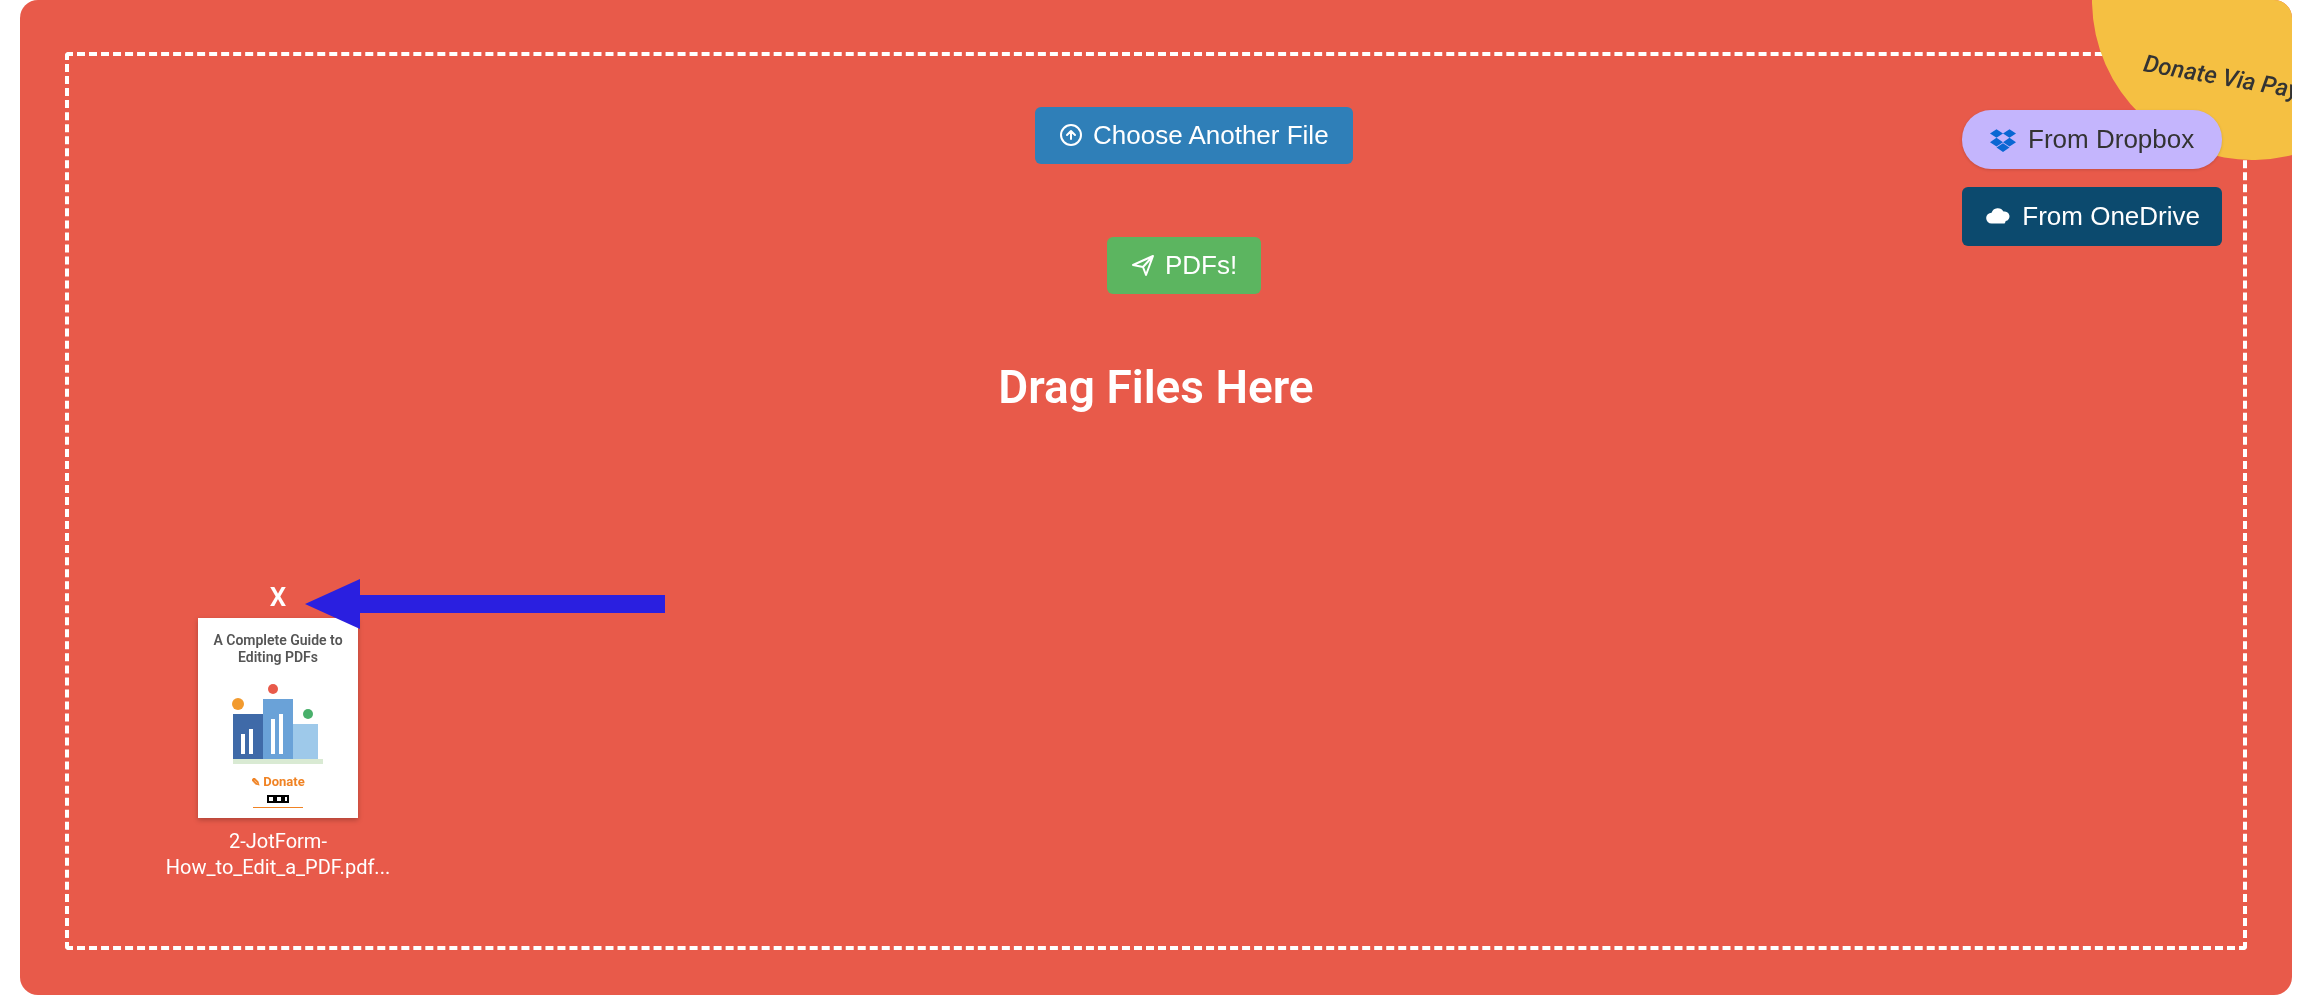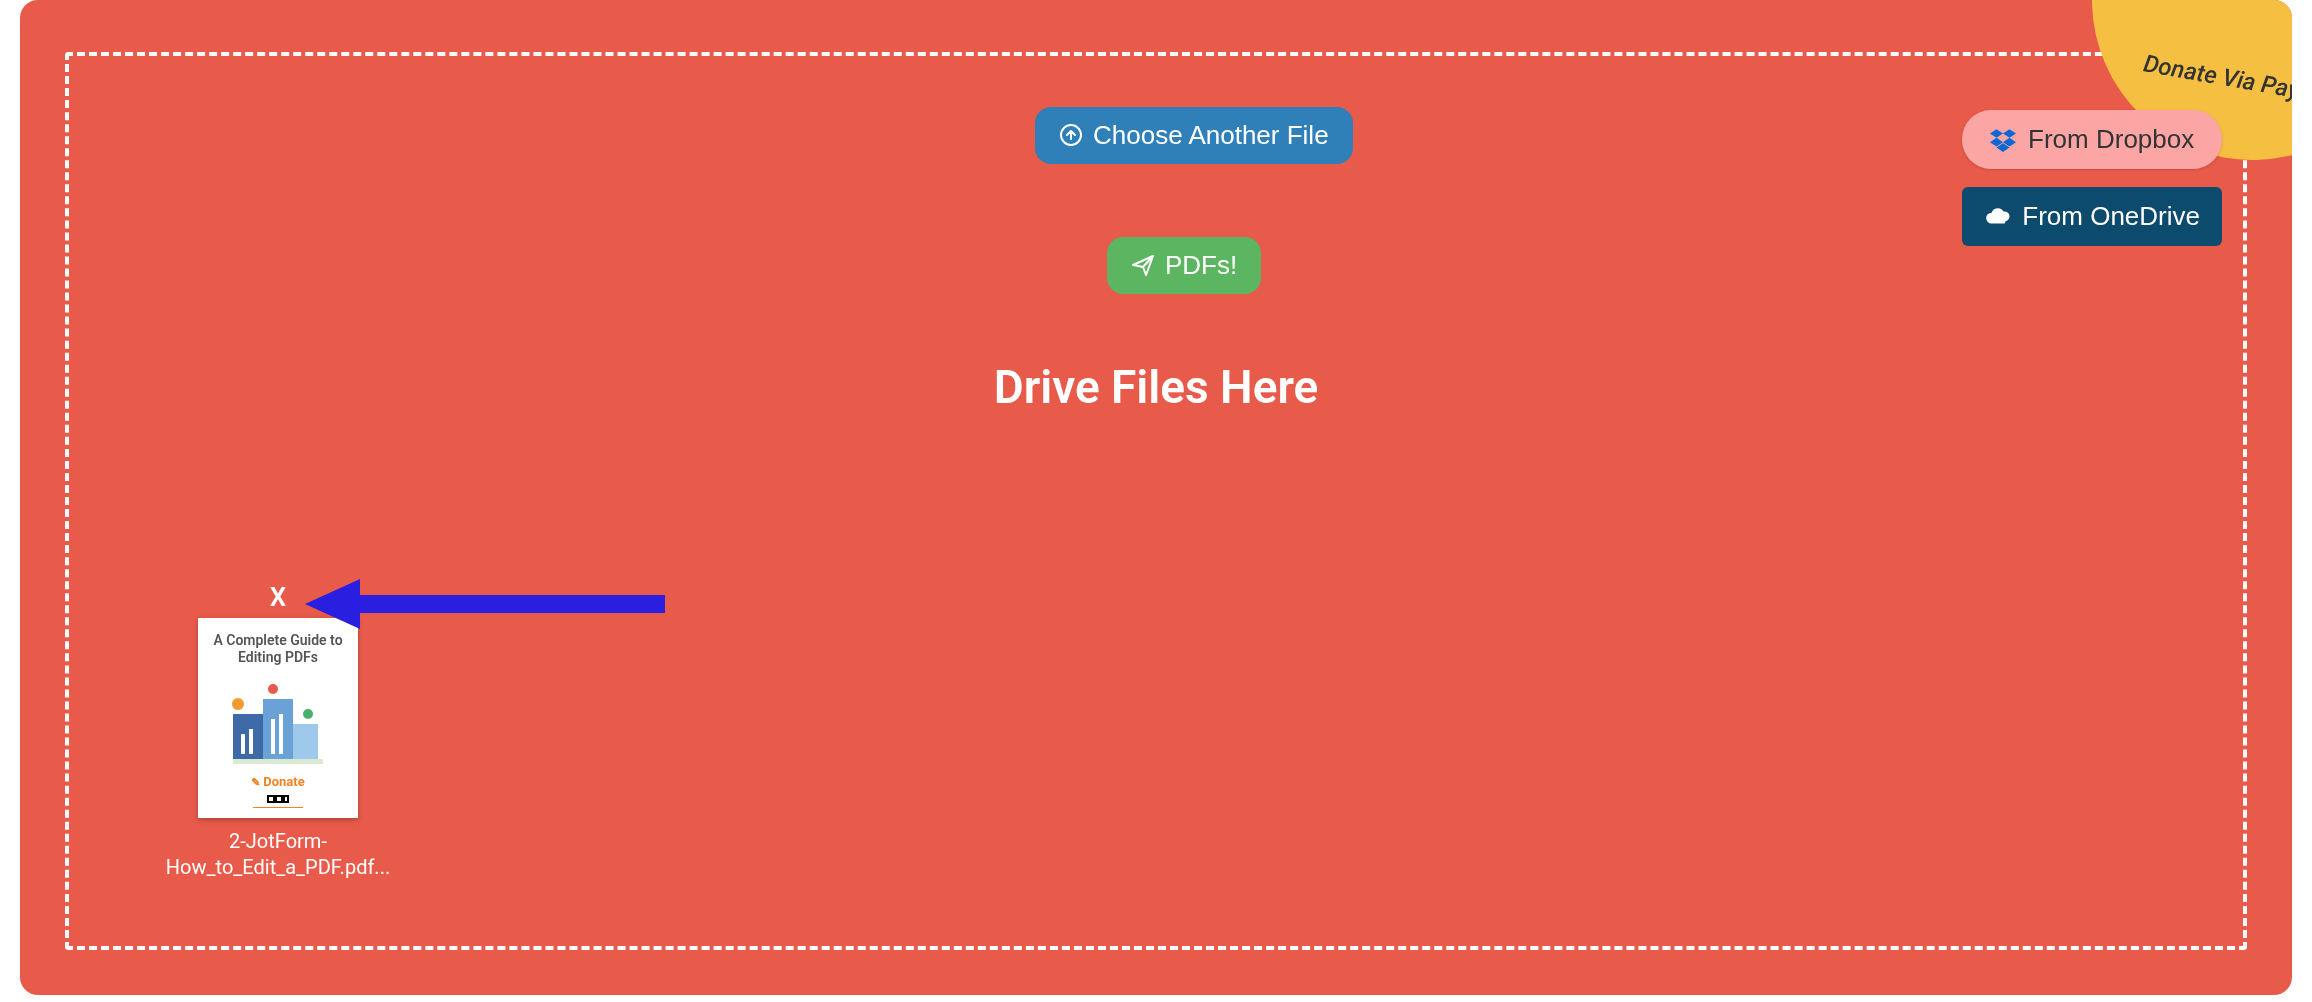--- a/index.html
+++ b/index.html
@@ -55,21 +55,21 @@
     font-style: italic;
   }
   .donate-badge span { transform: rotate(0deg); text-align:center; }
 
   
   .btn {
     display: inline-flex;
     align-items: center;
     gap: 10px;
     padding: 14px 24px;
-    border-radius: 16px;
+    border-radius: 6px;
     font-size: 26px;
     font-weight: 500;
     color: #fff;
     cursor: pointer;
     border: none;
     line-height: 1.1;
   }
   .btn svg { width: 24px; height: 24px; display:block; }
   .choose-btn {
     position: absolute;
@@ -112,21 +112,21 @@
     border-radius: 6px;
     font-size: 26px;
     font-weight: 500;
     cursor: pointer;
     border: none;
     white-space: nowrap;
     justify-content: center;
   }
   .cloud-btn svg { width: 26px; height: 26px; display:block; flex:0 0 auto; }
   .gdrive-btn { background: #f1ae4c; color: #fff; }
-  .dropbox-btn { background: #fca5a5; color: #333; box-shadow: 0 1px 3px rgba(0,0,0,.15); border-radius: 29px; }
+  .dropbox-btn { background: #c4b5fd; color: #333; box-shadow: 0 1px 3px rgba(0,0,0,.15); border-radius: 29px; }
   .onedrive-btn { background: #0c4a6e; color: #fff; }
 
   
   .file-item {
     position: absolute;
     left: 108px;
     top: 582px;
     width: 300px;
     text-align: center;
   }
@@ -219,21 +219,21 @@
       <span>Choose Another File</span>
     </button>
 
     <button class="btn merge-btn">
       <svg viewBox="0 0 24 24">
         <path d="M2 12 L22 3 L15 22 L12 14 L2 12 Z M12 14 L22 3" fill="none" stroke="#fff" stroke-width="2" stroke-linejoin="round"></path>
       </svg>
       <span>PDFs!</span>
     </button>
 
-    <div class="drag-heading">Drive Files Here</div>
+    <div class="drag-heading">Drag Files Here</div>
 
     <div class="cloud-col">
       <button class="cloud-btn dropbox-btn">
         <svg viewBox="0 0 24 24">
           <path d="M6 2 L12 6 L6 10 L0 6 Z" fill="#0a67d3"></path>
           <path d="M18 2 L24 6 L18 10 L12 6 Z" fill="#0a67d3"></path>
           <path d="M6 10 L12 14 L6 18 L0 14 Z" fill="#0a67d3"></path>
           <path d="M18 10 L24 14 L18 18 L12 14 Z" fill="#0a67d3"></path>
           <path d="M6 19 L12 15 L18 19 L12 23 Z" fill="#0a67d3"></path>
         </svg>

